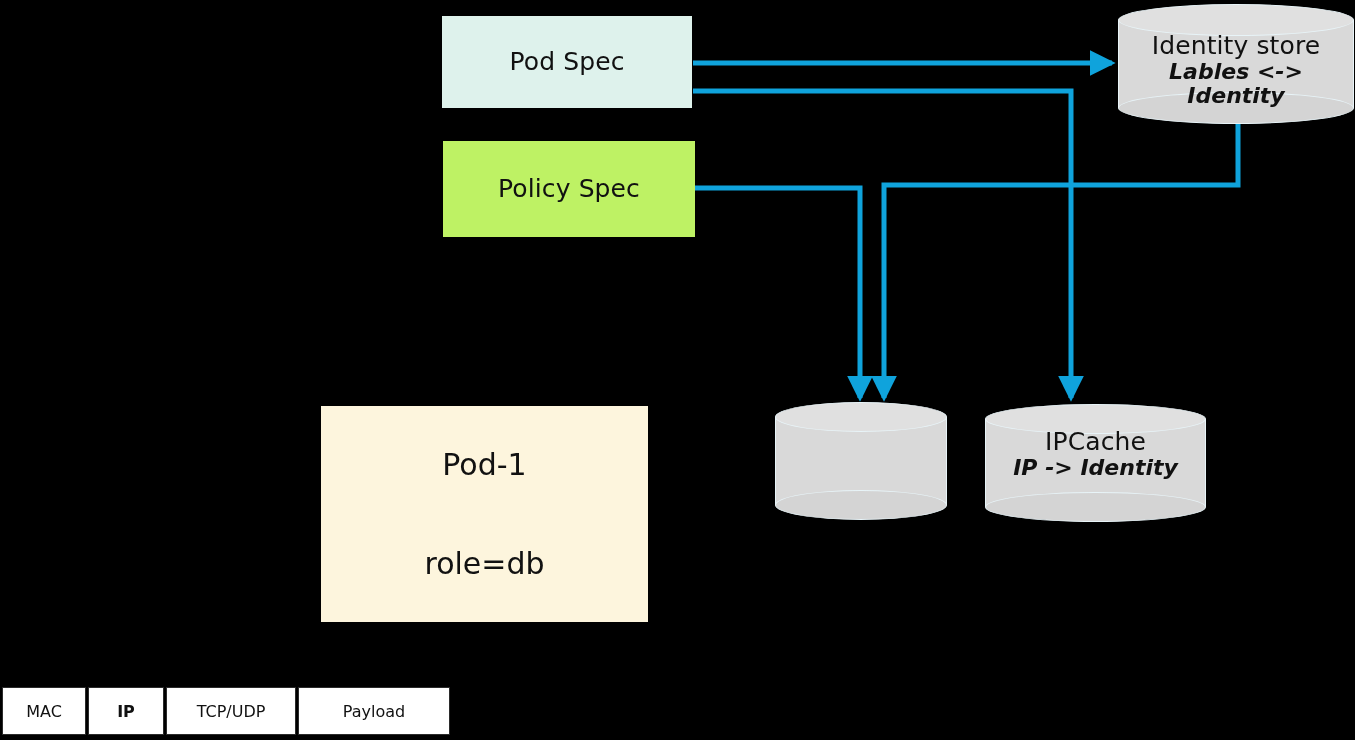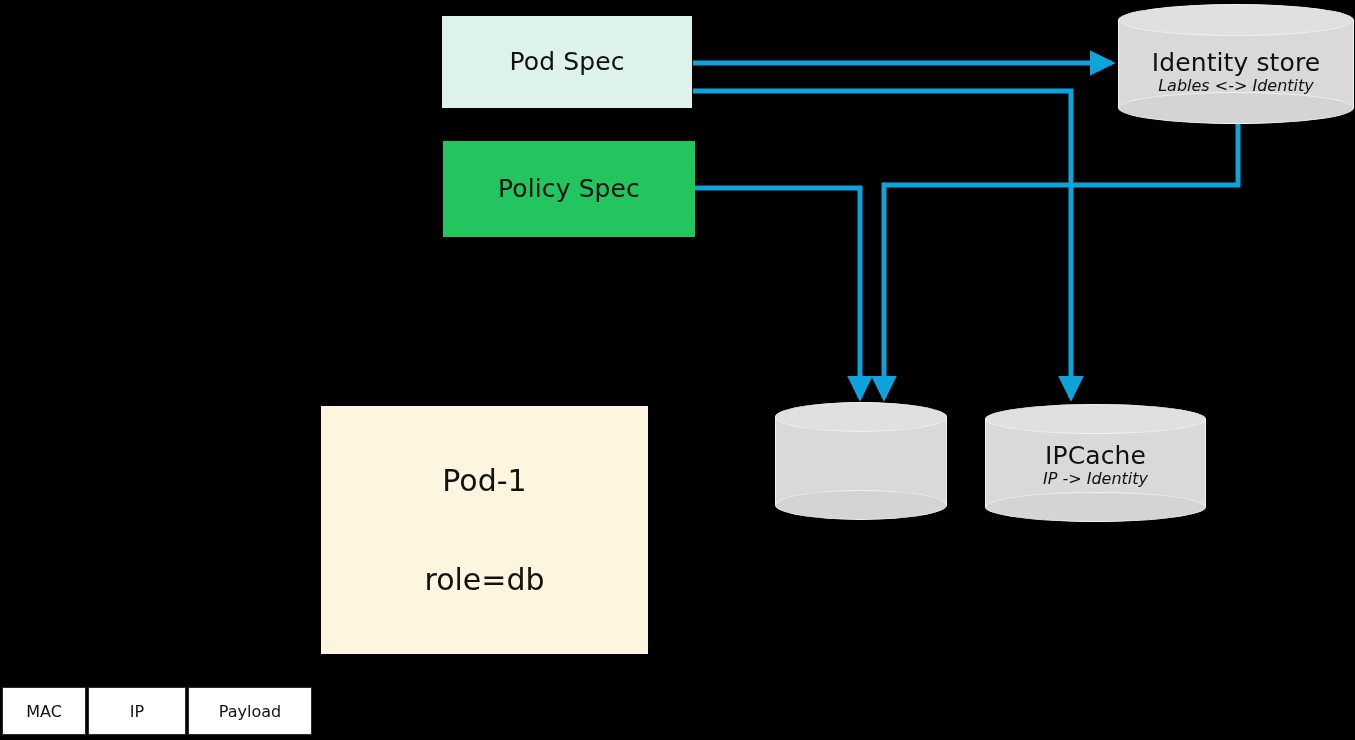--- a/index.html
+++ b/index.html
@@ -34,36 +34,37 @@
   
   .rect-pod-spec {
     left: 442px; top: 16px;
     width: 250px; height: 92px;
     background: #deF2ec;
     align-items: center;
   }
   .rect-policy-spec {
     left: 443px; top: 141px;
     width: 252px; height: 96px;
-    background: #22c55e;
+    background: #bef264;
   }
   .rect-pod1 {
     left: 321px; top: 406px;
-    width: 327px; height: 248px;
+    width: 327px; height: 216px;
     background: #fdf5dd;
   }
   .label-main {
     font-size: 25px;
     line-height: 1.1;
     letter-spacing: 0.1px;
   }
   .label-sub {
-    font-size: 16px;
+    font-size: 22px;
     font-style: italic;
     line-height: 1.1;
+    font-weight: bold;
   }
   .pod1-title { font-size: 30px; }
   .pod1-role  { font-size: 30px; margin-top: 64px; }
 
   
   .cyl {
     position: absolute;
   }
   .cyl .cyl-body {
     position: absolute;
@@ -81,21 +82,21 @@
     border-radius: 50%;
     box-sizing: border-box;
   }
   .cyl .cyl-bottom { background: #d4d4d4; }
   .cyl .cyl-text {
     position: absolute;
     left: 0; right: 0;
     display: flex;
     flex-direction: column;
     align-items: center;
-    justify-content: center;
+    justify-content: flex-start;
     text-align: center;
     color: #111111;
   }
 
   
   .cyl-identity { left: 1118px; top: 4px; width: 236px; height: 120px; }
   .cyl-identity .cyl-body   { top: 16px; height: 88px; }
   .cyl-identity .cyl-top    { top: 0px;  height: 32px; }
   .cyl-identity .cyl-bottom { top: 88px; height: 32px; }
   .cyl-identity .cyl-text   { top: 28px; height: 80px; }
@@ -127,23 +128,23 @@
     border: 1px solid #2b2b2b;
     box-sizing: border-box;
     display: flex;
     align-items: center;
     justify-content: center;
     color: #111111;
     font-size: 16px;
     margin-right: 2px;
   }
   .cell-mac     { width: 84px; }
-  .cell-ip      { width: 98px; }
+  .cell-ip      { width: 76px; font-weight: bold; }
   .cell-tcpudp  { width: 130px; }
-  .cell-payload { width: 124px; margin-right: 4px; }
+  .cell-payload { width: 152px; margin-right: 4px; }
 </style>
 </head>
 <body>
 
 <svg id="canvas" viewBox="0 0 1355 740" width="1355" height="740" xmlns="http://www.w3.org/2000/svg">
   <defs>
     <marker id="arrowhead" viewBox="0 0 10 10" refX="8.6" refY="5" markerWidth="5.2" markerHeight="5.2" orient="auto-start-reverse">
       <path d="M 0 0 L 10 5 L 0 10 z" fill="#0FA3DC"></path>
     </marker>
   </defs>
@@ -196,16 +197,19 @@
   </div>
 </div>
 
 <div class="packet-bar">
   <div class="packet-cell cell-mac">
     <span>MAC</span>
   </div>
   <div class="packet-cell cell-ip">
     <span>IP</span>
   </div>
+  <div class="packet-cell cell-tcpudp">
+    <span>TCP/UDP</span>
+  </div>
   <div class="packet-cell cell-payload">
     <span>Payload</span>
   </div>
 </div>
 
 </body></html>

